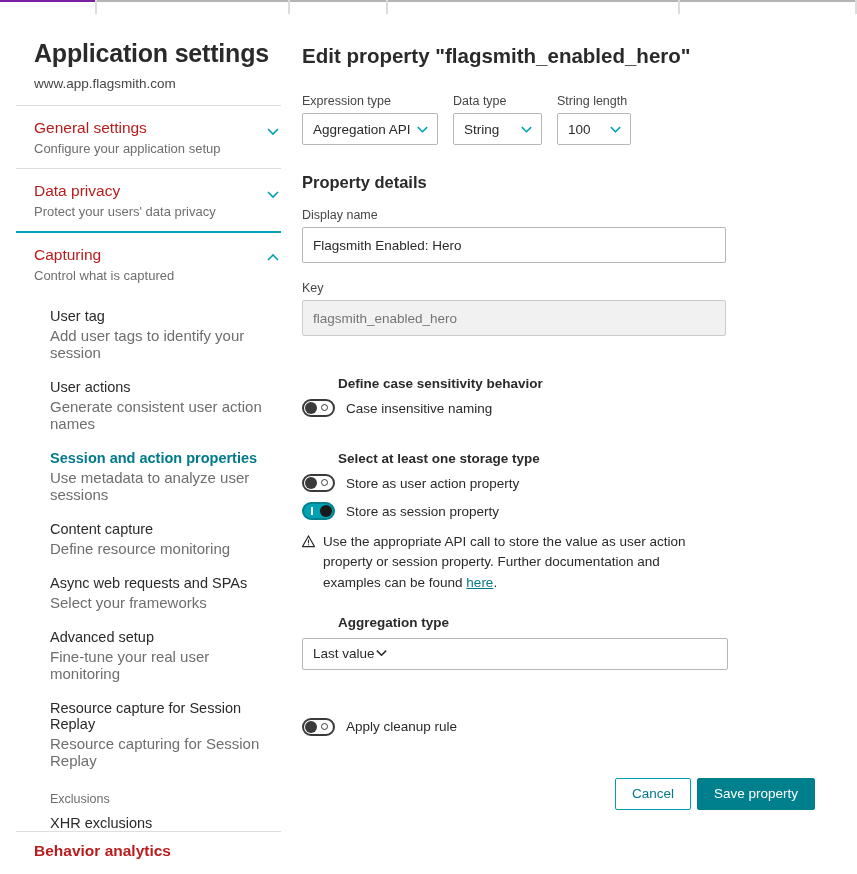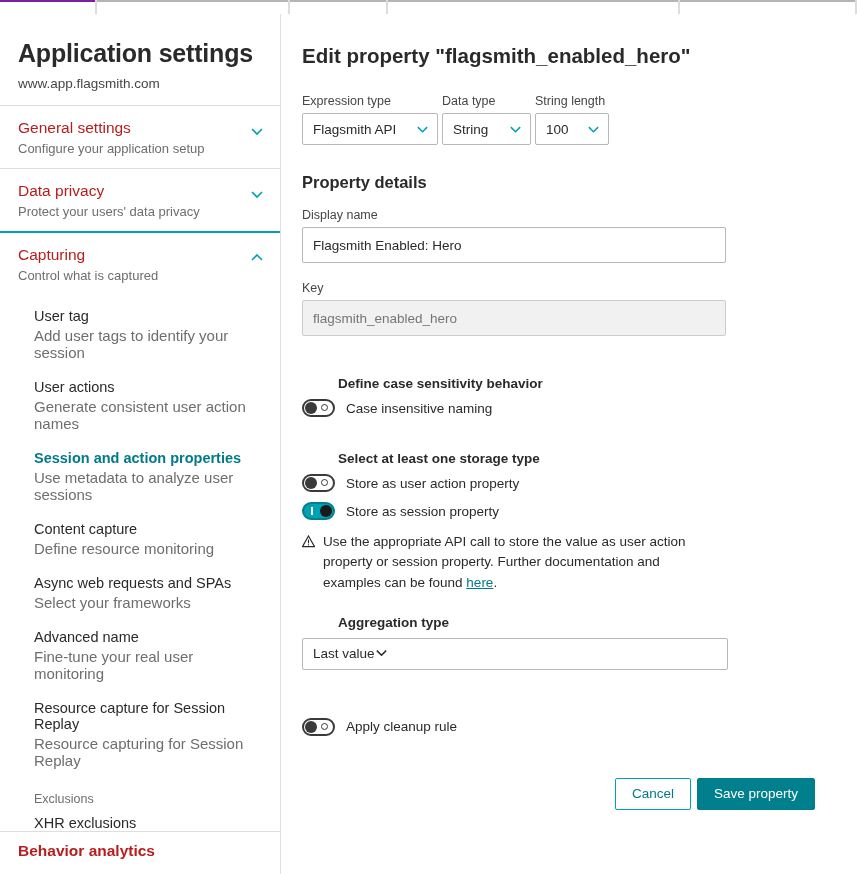--- a/index.html
+++ b/index.html
@@ -29,21 +29,21 @@
     height: 14px;
     background: #ffffff;
     margin-right: 2px;
     border-top: 2px solid #b4b4b4;
   }
   .topstrip .tabseg.active { border-top: 2px solid #7b1fa2; }
 
   
   .sidebar {
     position: absolute;
-    top: 14px; left: 0;
+    top: 14px; left: 16px;
     width: 281px; height: 860px;
     background: #ffffff;
     border-right: 1px solid #e0e0e0;
     overflow: hidden;
   }
   .sidebar-header {
     padding: 26px 18px 14px 18px;
   }
   .sidebar-title {
     font-size: 25px;
@@ -139,21 +139,21 @@
     font-weight: bold;
     color: #2a2a2a;
     margin: 0 0 26px 0;
   }
 
   .field-label {
     font-size: 12.5px;
     color: #454646;
     margin-bottom: 5px;
   }
-  .row { display: flex; gap: 4px; margin-bottom: 28px; }
+  .row { display: flex; gap: 15px; margin-bottom: 28px; }
 
   .select {
     position: relative;
     height: 32px;
     border: 1px solid #b7b7b7;
     background: #ffffff;
     border-radius: 2px;
     display: flex;
     align-items: center;
     padding: 0 26px 0 10px;
@@ -380,21 +380,21 @@
       </div>
       <div class="sub-item">
         <div class="sub-item-label">Content capture</div>
         <div class="sub-item-sub">Define resource monitoring</div>
       </div>
       <div class="sub-item">
         <div class="sub-item-label">Async web requests and SPAs</div>
         <div class="sub-item-sub">Select your frameworks</div>
       </div>
       <div class="sub-item">
-        <div class="sub-item-label">Advanced name</div>
+        <div class="sub-item-label">Advanced setup</div>
         <div class="sub-item-sub">Fine-tune your real user monitoring</div>
       </div>
       <div class="sub-item">
         <div class="sub-item-label">Resource capture for Session Replay</div>
         <div class="sub-item-sub">Resource capturing for Session Replay</div>
       </div>
 
       <div class="sub-group-label">Exclusions</div>
       <div class="sub-item plain">
         <div class="sub-item-label">XHR exclusions</div>
@@ -410,21 +410,21 @@
   </div>
 
   <div class="main">
 
     <h2 class="main-title">Edit property "flagsmith_enabled_hero"</h2>
 
     <div class="row">
       <div>
         <div class="field-label">Expression type</div>
         <div class="select" style="width:136px">
-          <span>Flagsmith API</span>
+          <span>Aggregation API</span>
           <span class="caret">
             <svg width="13" height="13" viewBox="0 0 14 14">
                 <path d="M2 5 L7 10 L12 5" fill="none" stroke="currentColor" stroke-width="1.6"></path>
               </svg>
           </span>
         </div>
       </div>
 
       <div>
         <div class="field-label">Data type</div>

